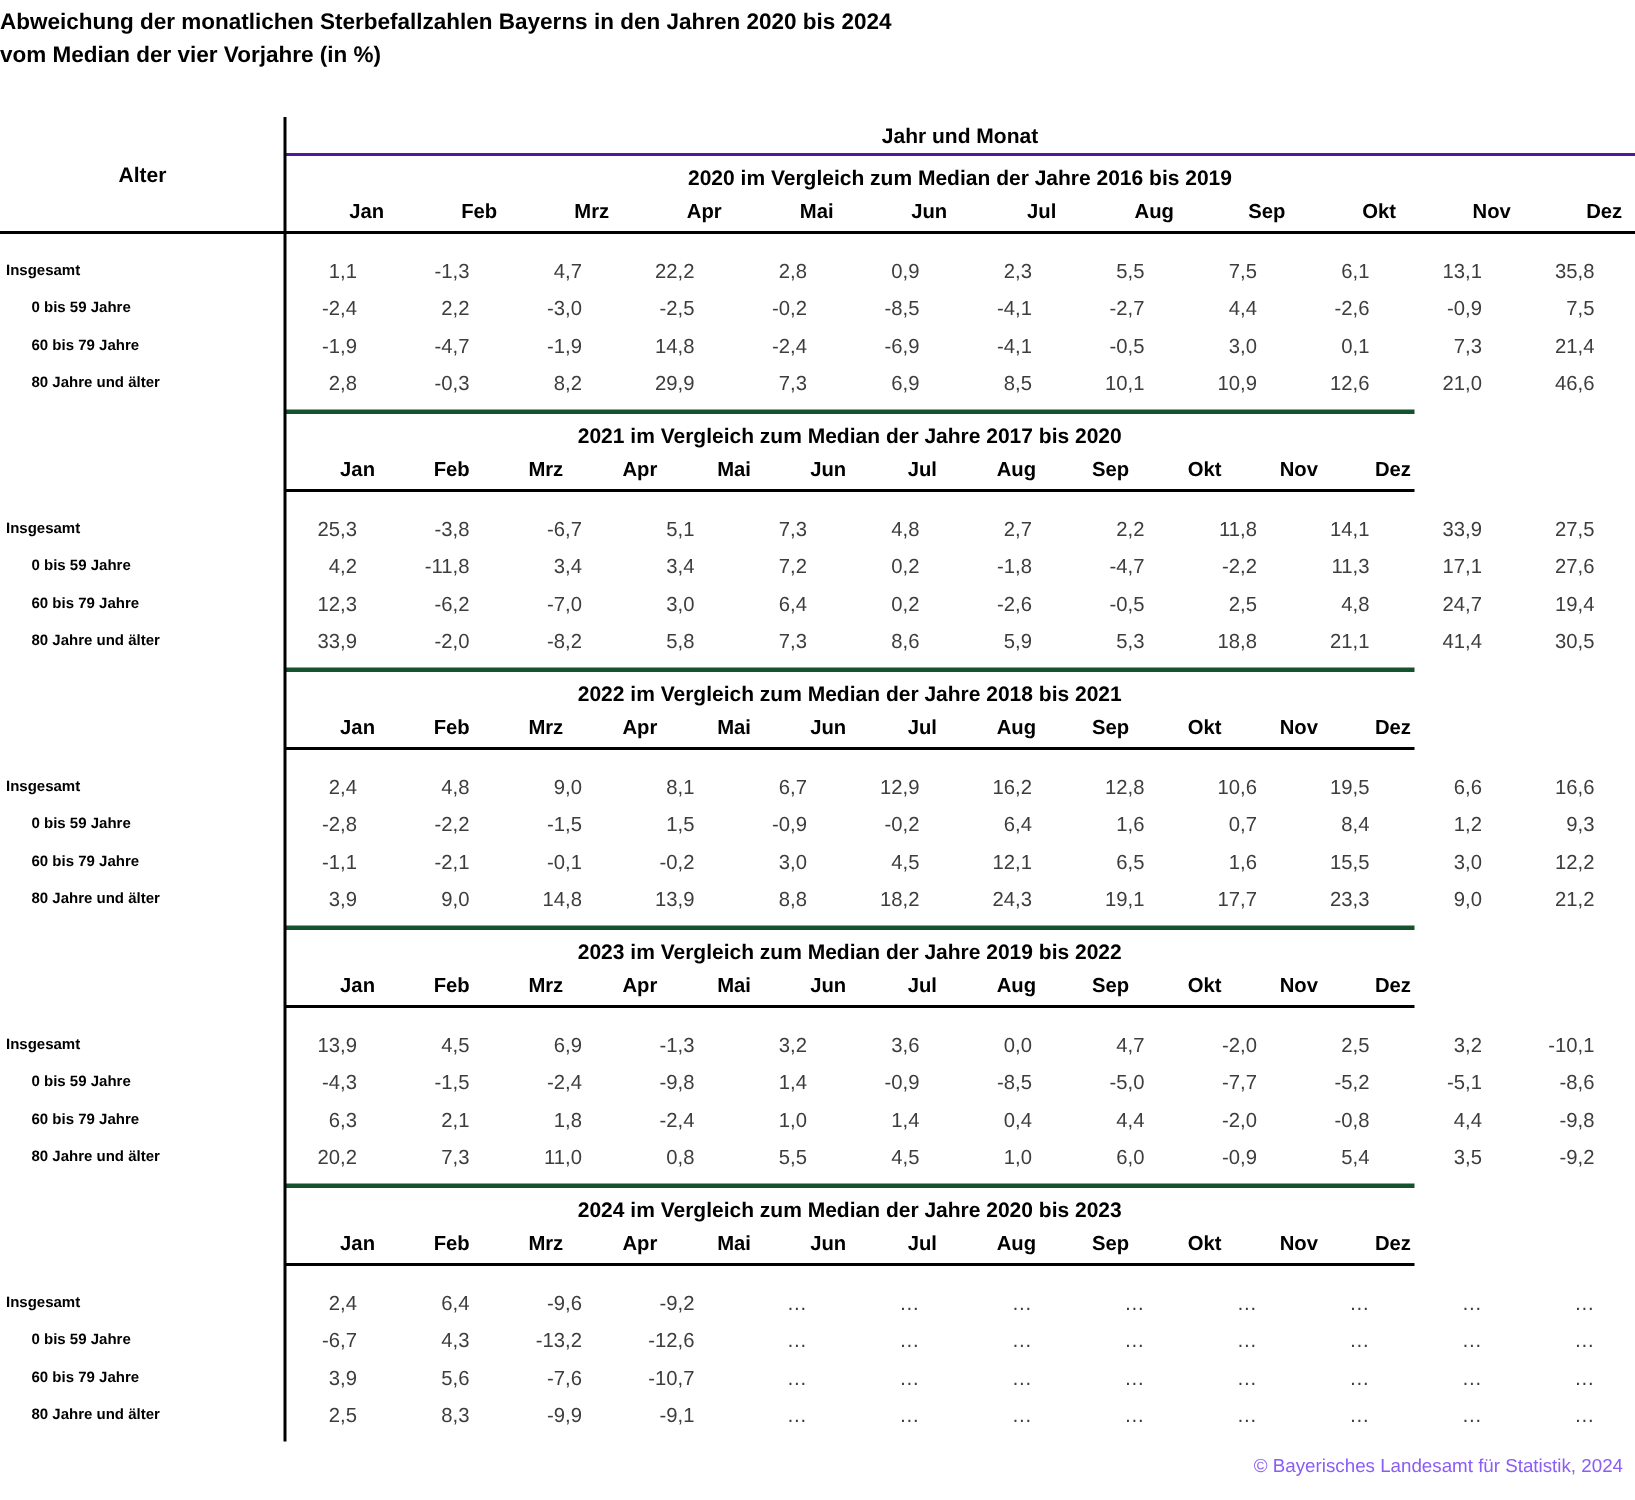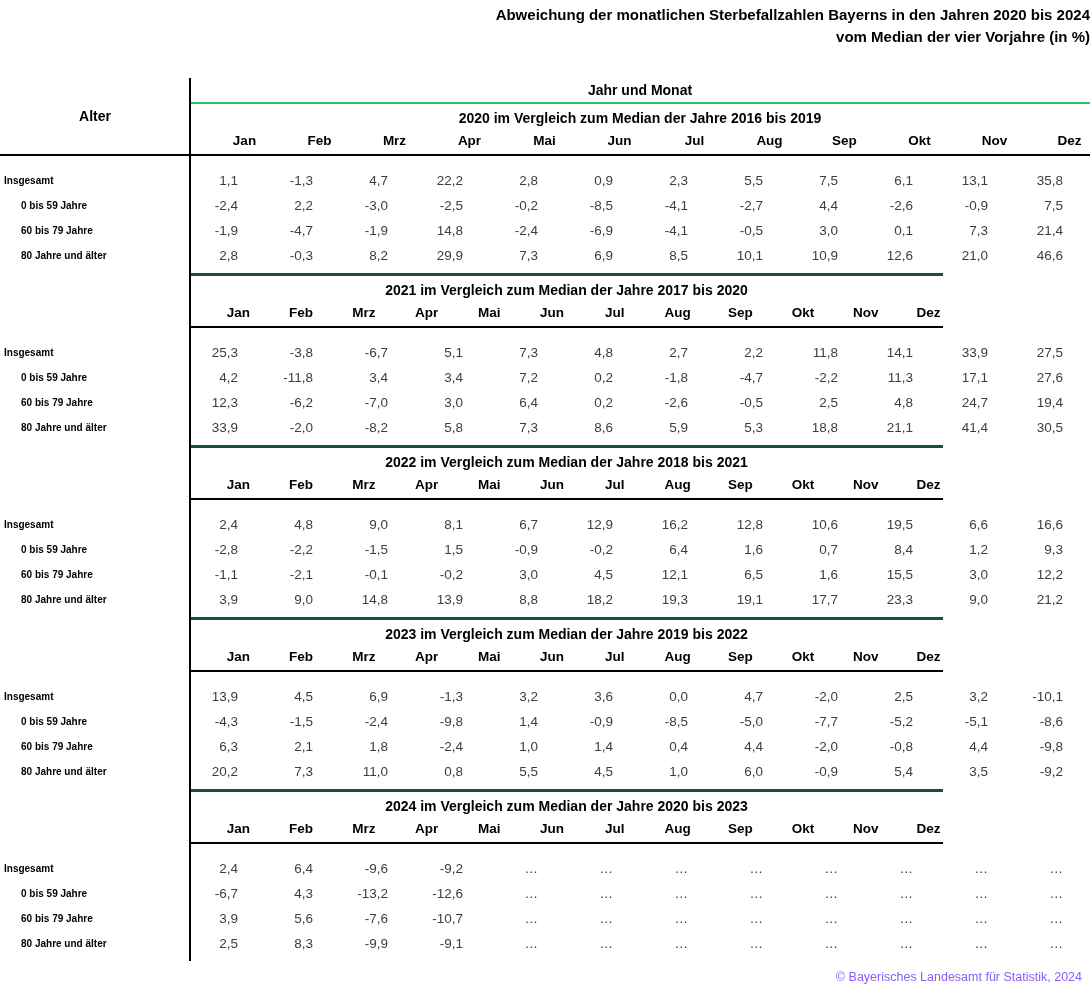--- a/index.html
+++ b/index.html
@@ -7,21 +7,21 @@
     padding: 0;
     background: #ffffff;
     width: 1090px;
     height: 1000px;
     overflow: hidden;
     font-family: "Liberation Sans", sans-serif;
     color: #000;
   }
   .page-title {
     padding-top: 4px;
-    text-align: right;
+    text-align: left;
     font-weight: bold;
     font-size: 15px;
     line-height: 22px;
   }
   .table-wrap {
     position: relative;
     margin-top: 30px;
     width: 1090px;
   }
   .vline {
@@ -46,21 +46,21 @@
     font-weight: bold;
     font-size: 14px;
   }
   .header-right { width: 900px; }
   .span-row {
     height: 24px;
     line-height: 24px;
     text-align: center;
     font-weight: bold;
     font-size: 14px;
-    border-bottom: 2px solid #22c55e;
+    border-bottom: 2px solid #4c1d95;
   }
   .year-title {
     height: 26px;
     line-height: 28px;
     text-align: center;
     font-weight: bold;
     font-size: 14px;
   }
   .months-row {
     display: flex;
@@ -354,21 +354,21 @@
           <div class="value-cell">12,2</div>
         </div>
         <div class="data-row">
           <div class="row-label indent">80 Jahre und älter</div>
           <div class="value-cell">3,9</div>
           <div class="value-cell">9,0</div>
           <div class="value-cell">14,8</div>
           <div class="value-cell">13,9</div>
           <div class="value-cell">8,8</div>
           <div class="value-cell">18,2</div>
-          <div class="value-cell">19,3</div>
+          <div class="value-cell">24,3</div>
           <div class="value-cell">19,1</div>
           <div class="value-cell">17,7</div>
           <div class="value-cell">23,3</div>
           <div class="value-cell">9,0</div>
           <div class="value-cell">21,2</div>
         </div>
       </div>
       <div class="mid-header">
         <div class="year-title">2023 im Vergleich zum Median der Jahre 2019 bis 2022</div>
         <div class="months-row">

